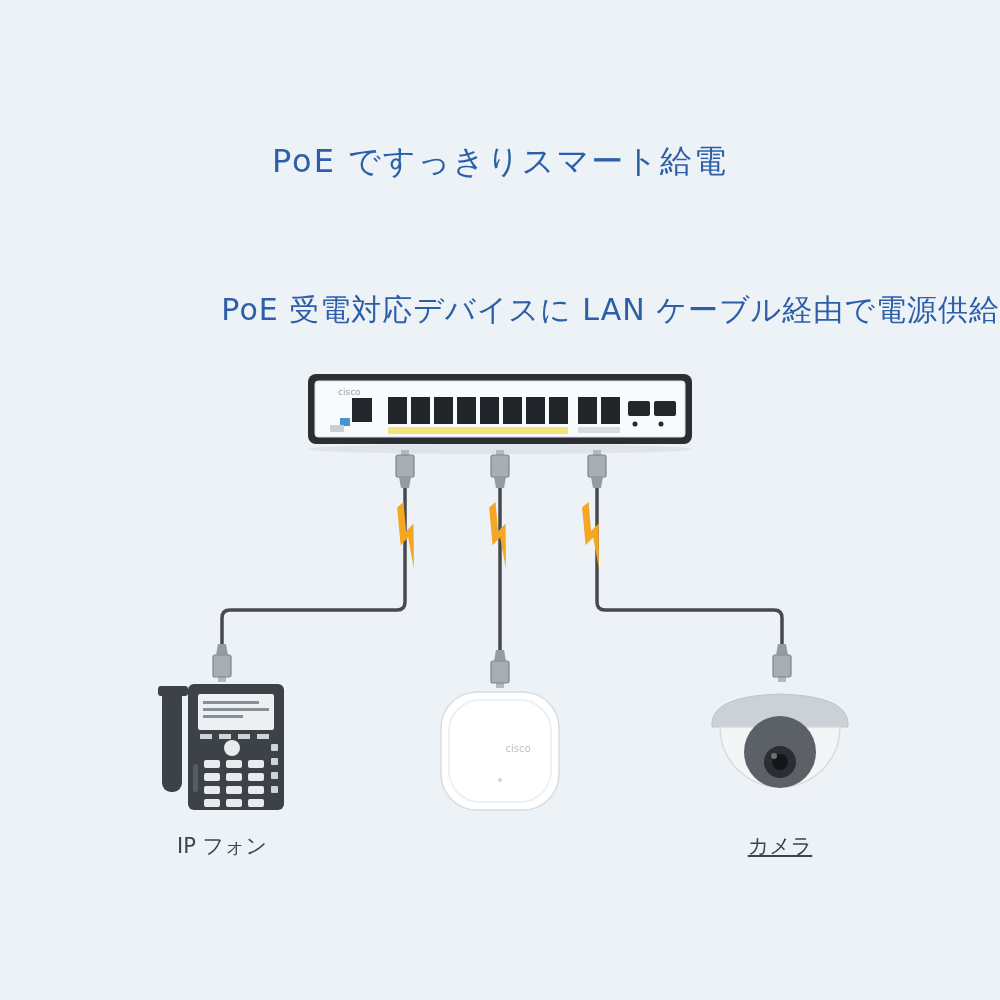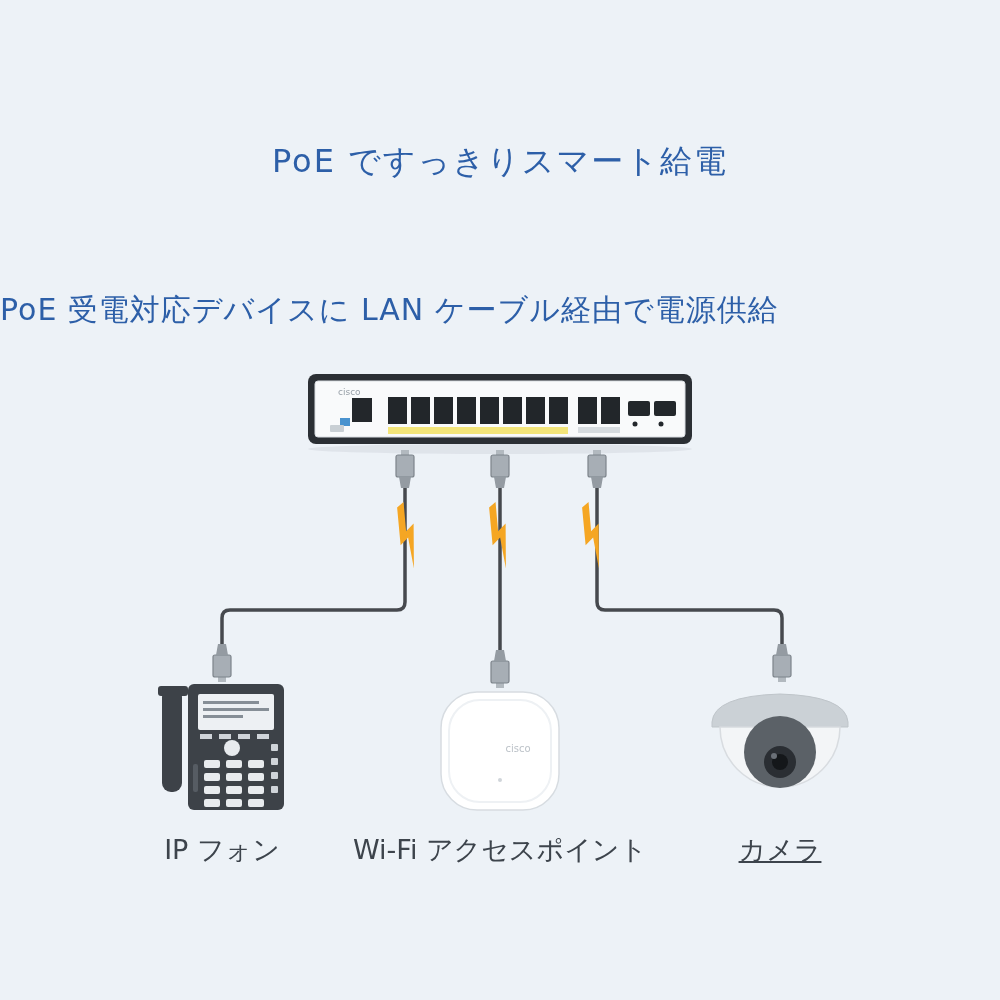--- a/index.html
+++ b/index.html
@@ -1,21 +1,21 @@
 <!DOCTYPE html>
 <html><head>
 <meta charset="utf-8">
 <style>
   html,body{margin:0;padding:0;}
   body{background:#edf2f7;font-family:"DejaVu Sans","Liberation Sans",sans-serif;}
   .canvas{position:relative;width:1000px;height:1000px;background:#edf2f7;overflow:hidden;margin:0 auto;}
   .title{position:absolute;left:0;top:140px;width:100%;text-align:center;font-size:32px;font-weight:400;color:#2d5fa8;letter-spacing:2px;margin:0;}
-  .subtitle{position:absolute;left:0;top:290px;width:100%;text-align:left;font-size:30px;font-weight:400;color:#2d5fa8;letter-spacing:1px;margin:0;}
+  .subtitle{position:absolute;left:0;top:290px;width:100%;text-align:right;font-size:30px;font-weight:400;color:#2d5fa8;letter-spacing:1px;margin:0;}
   .diagram{position:absolute;left:0;top:0;width:1000px;height:1000px;}
-  .device-label{position:absolute;top:832px;transform:translateX(-50%);font-size:27px;color:#3d444c;white-space:nowrap;}
+  .device-label{position:absolute;top:832px;transform:translateX(-50%);font-size:21px;color:#3d444c;white-space:nowrap;}
   .lbl-phone{left:222px;}
   .lbl-ap{left:500px;}
   .lbl-camera{left:780px;text-decoration:underline;}
 </style>
 </head>
 <body>
 
 <div class="canvas">
 
   <h1 class="title">PoE ですっきりスマート給電</h1>
@@ -131,16 +131,15 @@
       <path d="M712 722 Q714 696 780 694 Q846 696 848 722 L848 727 L712 727 Z" fill="#cbd1d6" stroke="#bfc5ca" stroke-width="1"></path>
       <path d="M720 727 A60 60 0 0 0 840 727 Z" fill="#f3f5f7" stroke="#d8dce0" stroke-width="1.5"></path>
       <circle cx="780" cy="752" r="36" fill="#5b6167"></circle>
       <circle cx="780" cy="762" r="16" fill="#2a2e33"></circle>
       <circle cx="780" cy="762" r="8" fill="#14171a"></circle>
       <circle cx="774" cy="756" r="3" fill="#6a7077"></circle>
     </g>
   </svg>
 
   <div class="device-label lbl-phone">IP フォン</div>
-  <div class="device-label lbl-ap">Wi-Fi アクセスポイント</div>
   <div class="device-label lbl-camera">カメラ</div>
 
 </div>
 
 </body></html>

